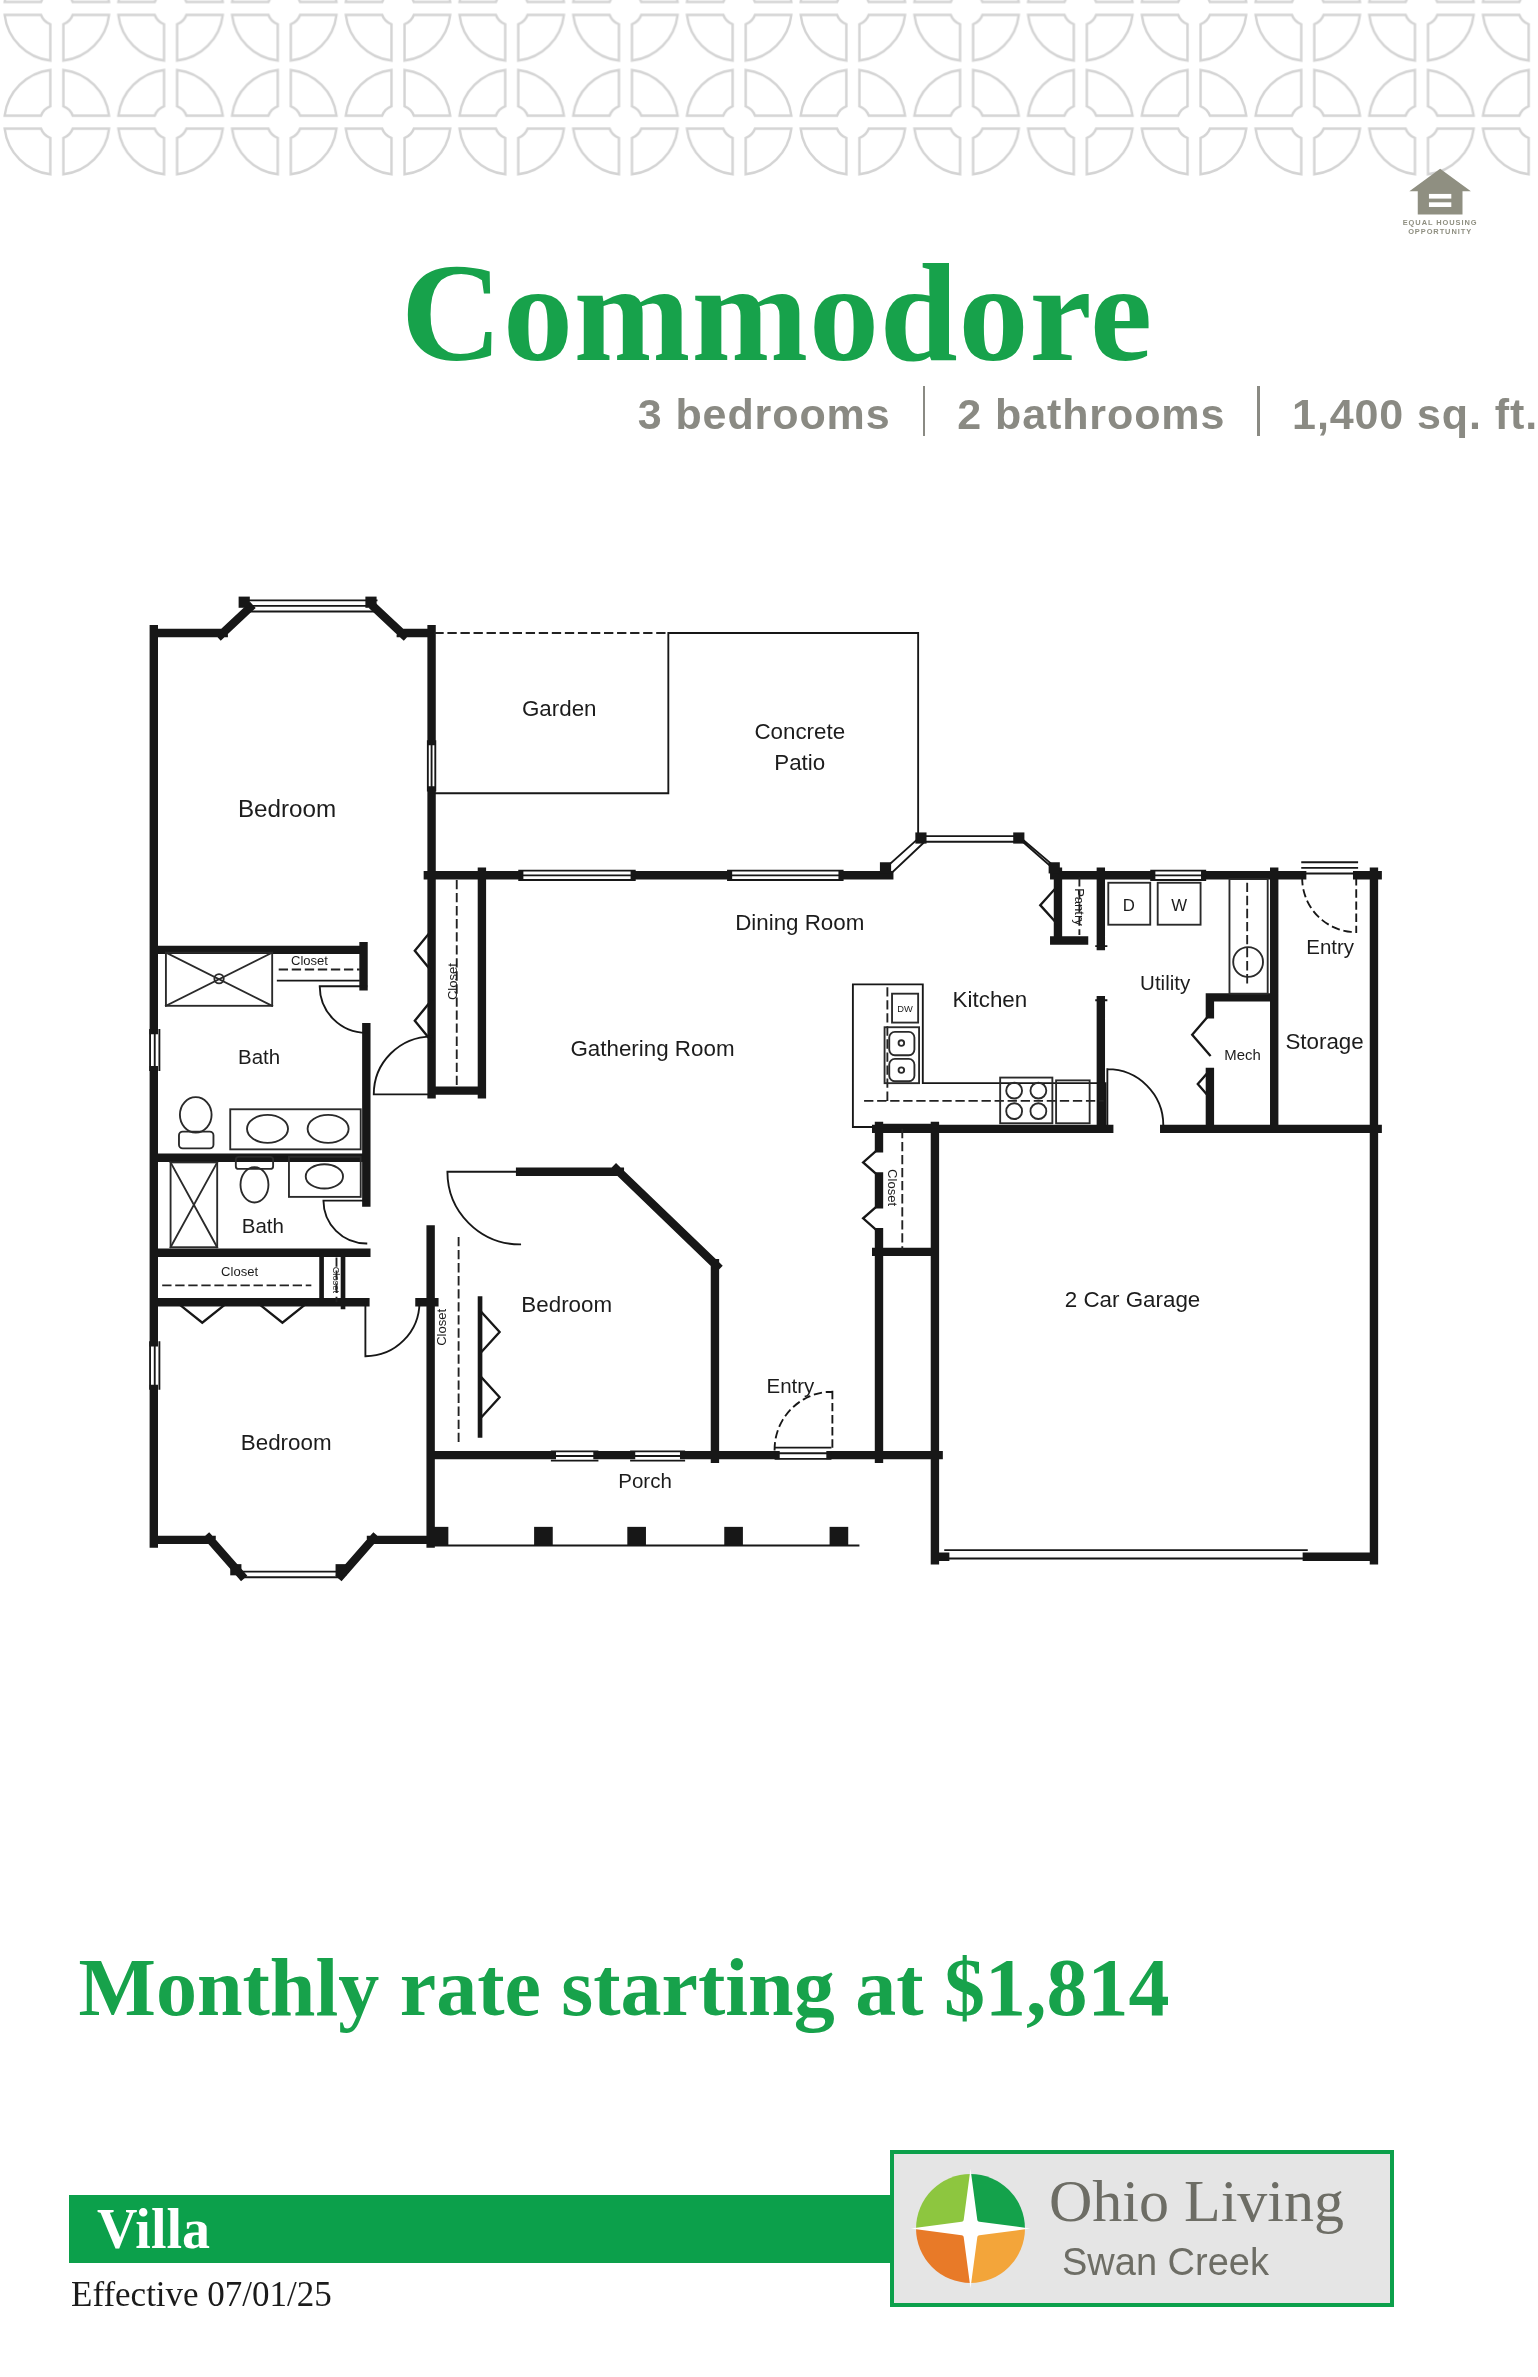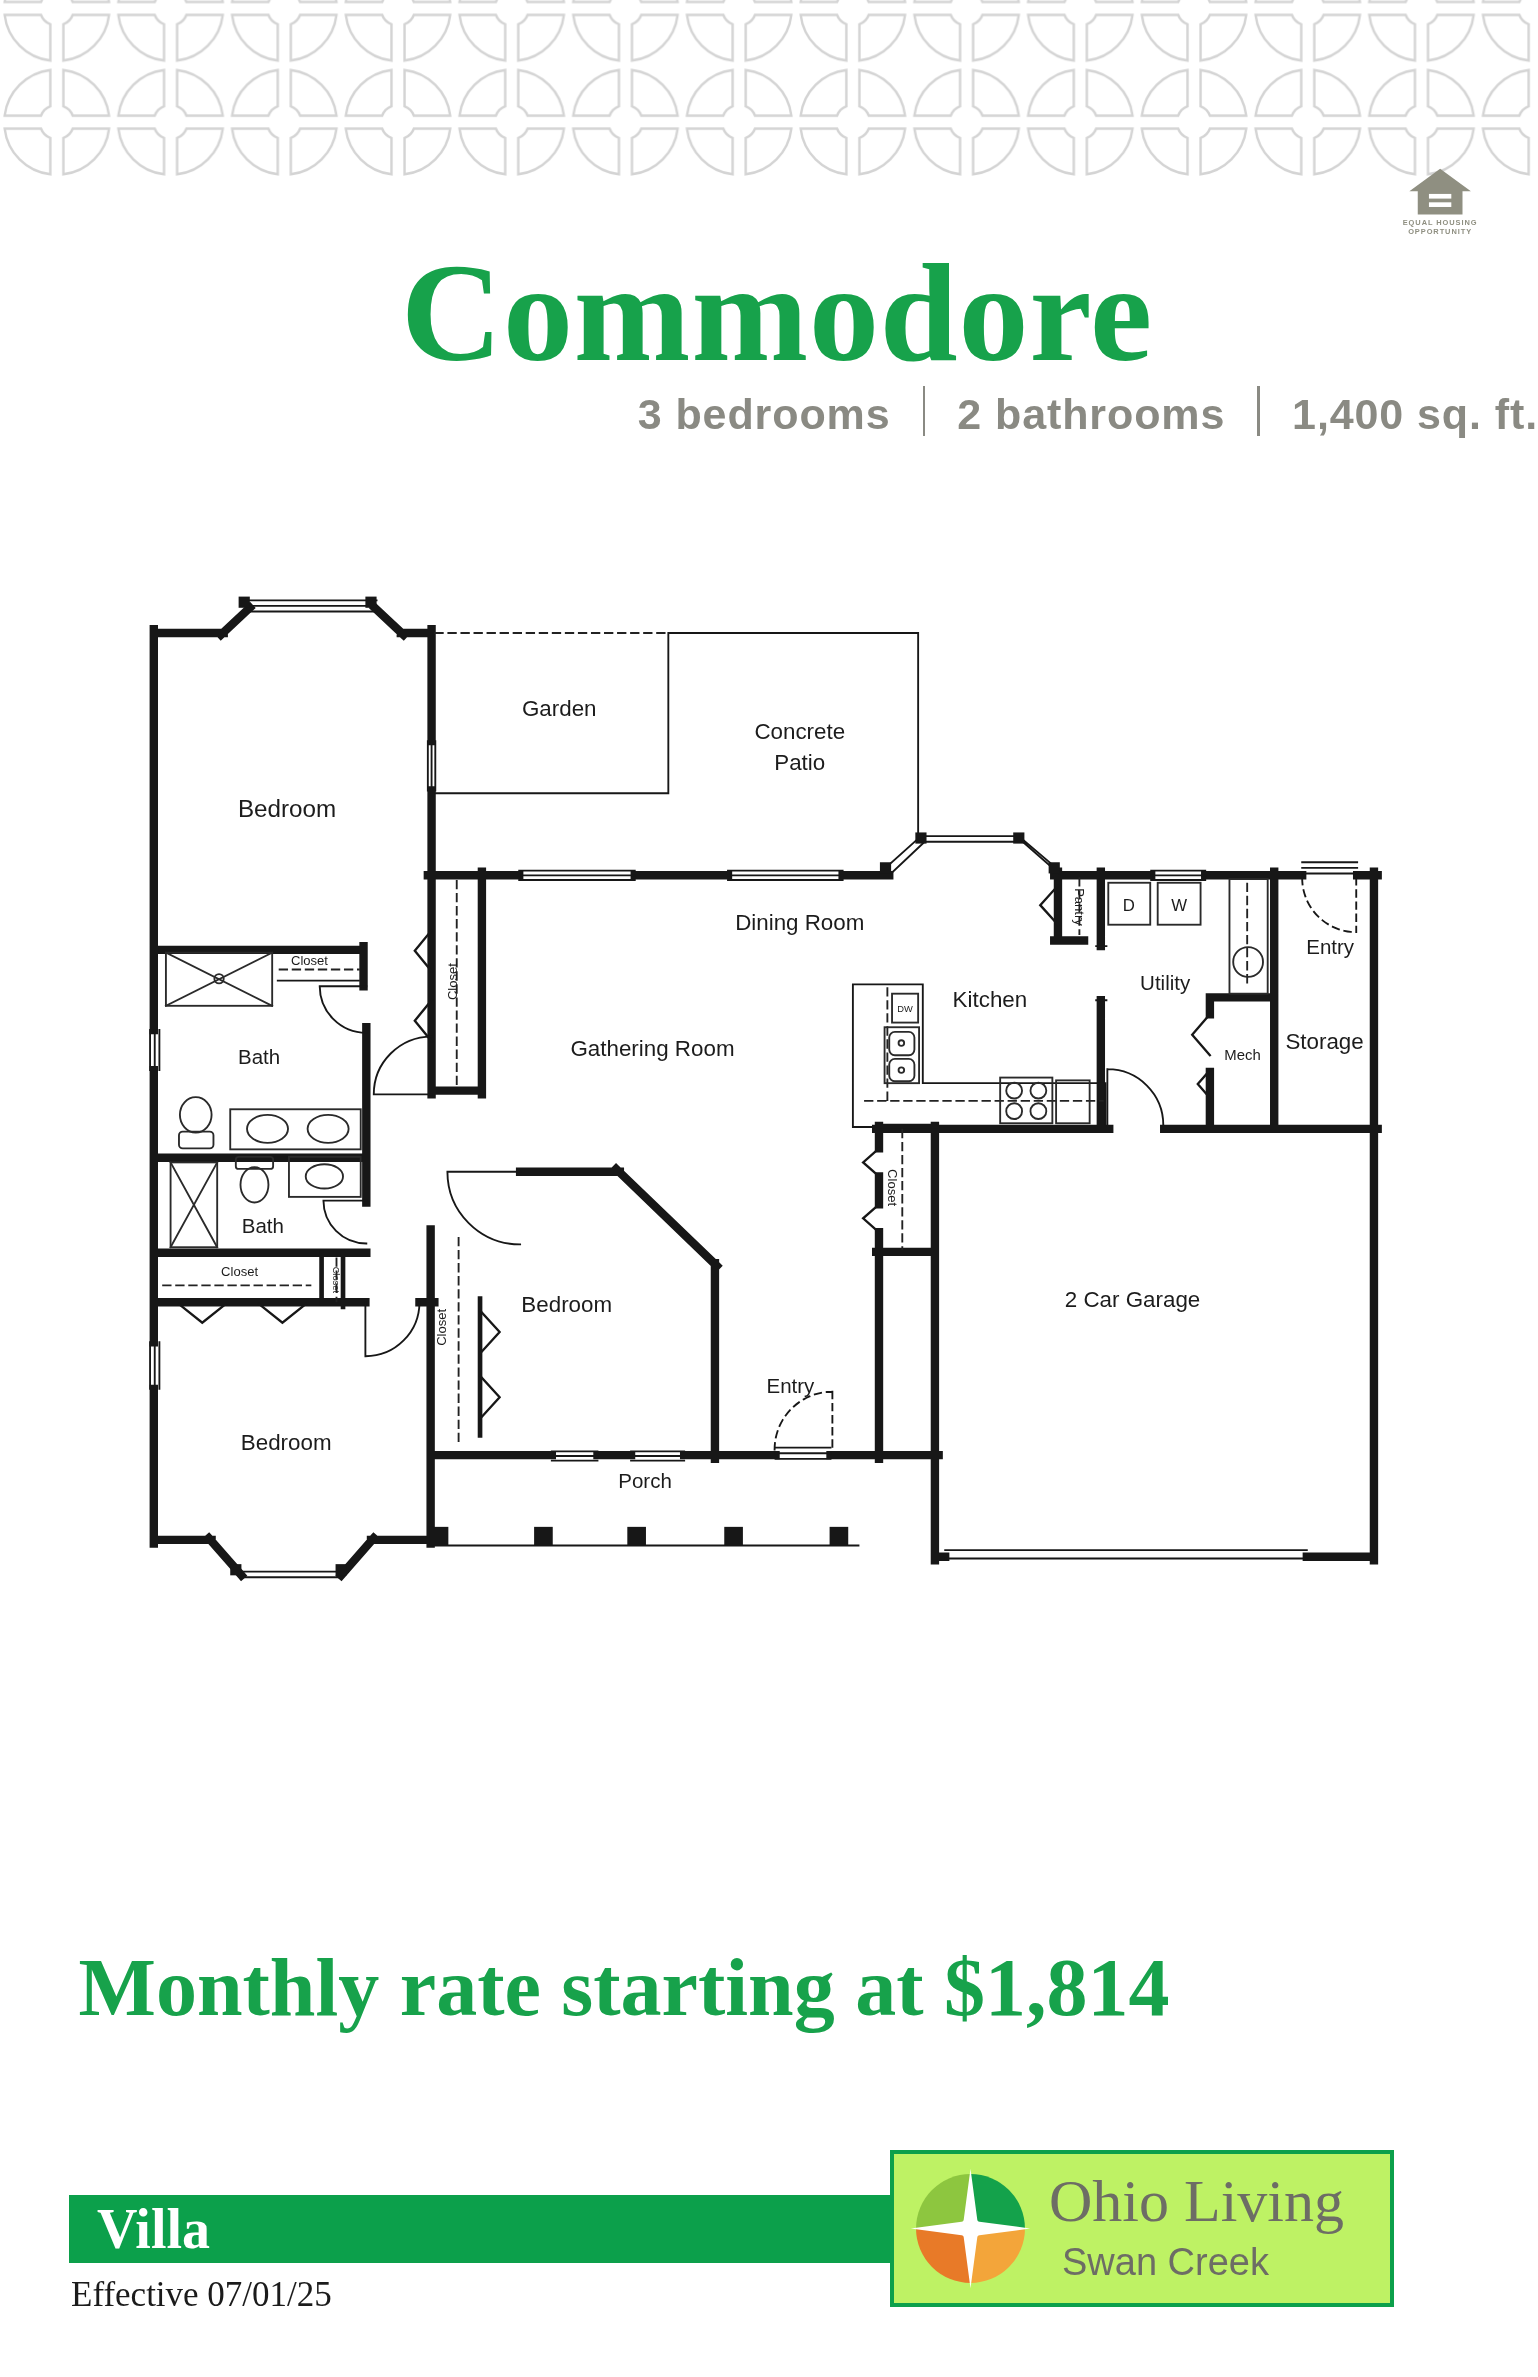--- a/index.html
+++ b/index.html
@@ -15,21 +15,21 @@
   .subtitle .sep{display:inline-block;width:2.8px;height:50px;vertical-align:middle;
                  margin:0 32px 7.5px 32px;}
   .subtitle .item{vertical-align:middle;}
   .price{position:absolute;left:0;top:1941px;width:1248px;text-align:center;
          font-family:"Liberation Serif", serif;font-weight:700;font-size:82px;}
   .villa-bar{position:absolute;left:69px;top:2195px;width:839px;height:68px;}
   .villa-bar .villa{position:absolute;left:28px;top:0;line-height:69px;color:#ffffff;
         font-family:"Liberation Serif", serif;font-weight:700;font-size:56px;}
   .effective{position:absolute;left:71px;top:2275px;font-family:"Liberation Serif", serif;
         font-size:35px;color:#1b1b1b;}
-  .logo-box{position:absolute;left:890px;top:2150px;width:496px;height:149px;background:#bef264;
+  .logo-box{position:absolute;left:890px;top:2150px;width:496px;height:149px;background:#e5e5e5;
         border:4.7px solid #0ca04b;}
   .logo-mark{position:absolute;left:15px;top:13px;width:123px;height:123px;}
   .brand-name{position:absolute;left:155px;top:17px;font-family:"Liberation Serif", serif;
         font-size:60px;line-height:60px;}
   .brand-community{position:absolute;left:168px;top:86px;font-size:38px;line-height:45px;}
 </style>
 </head>
 <body>
 
 <div class="page">

